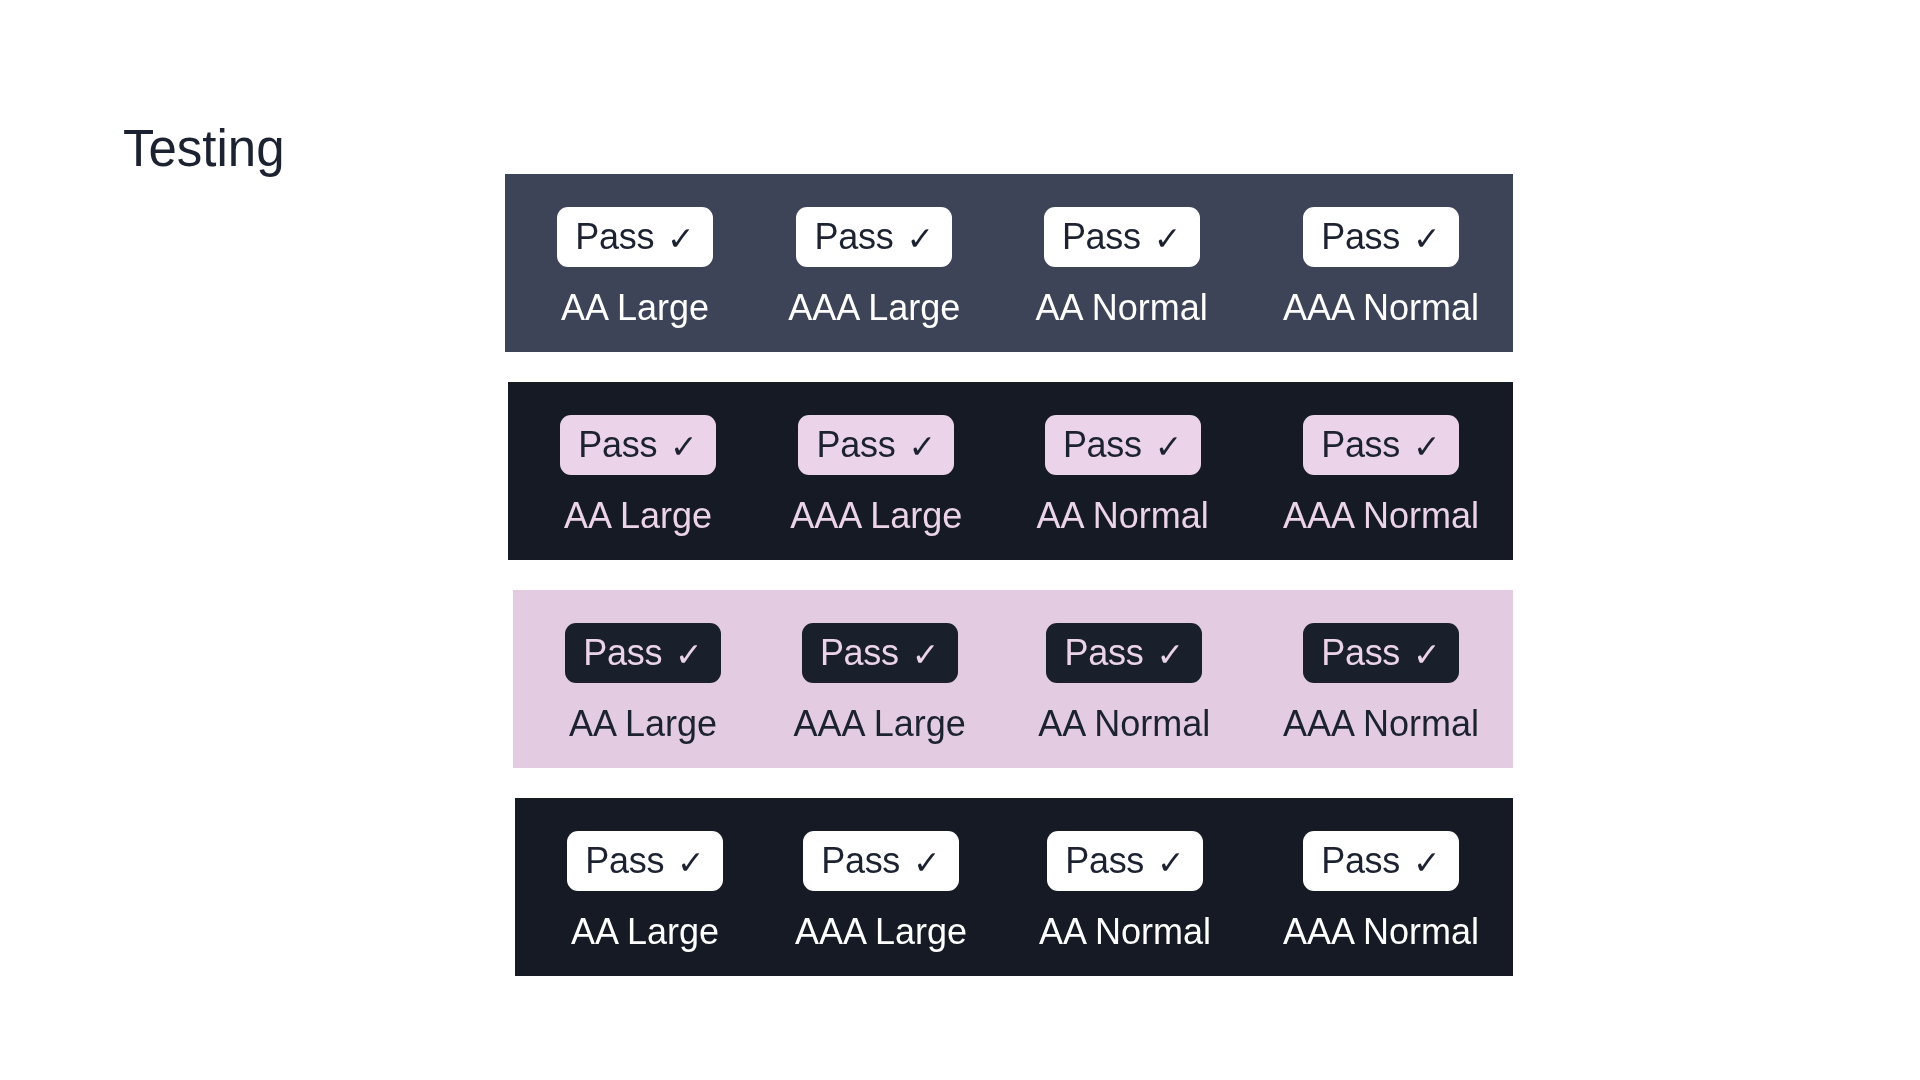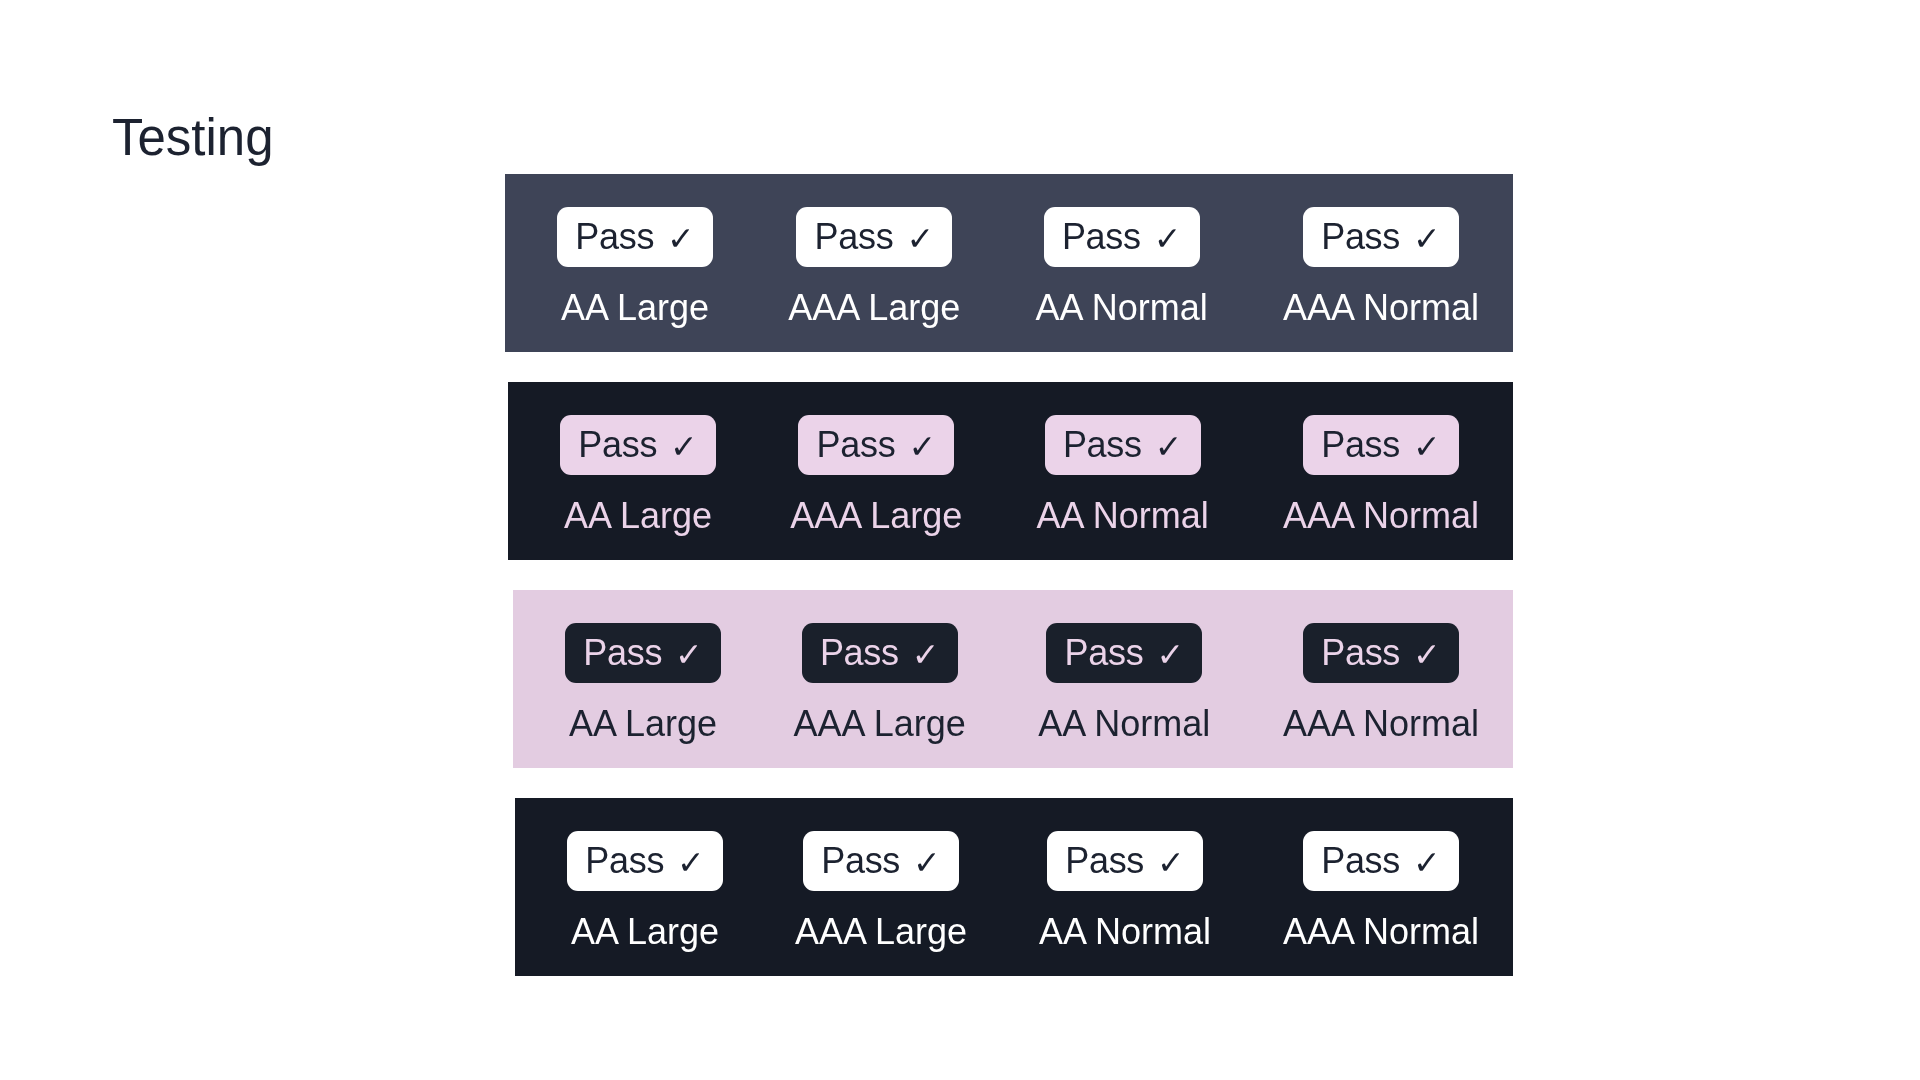--- a/index.html
+++ b/index.html
@@ -21,21 +21,21 @@
     top: 103px;
   }
   .t1 {
     margin: 0;
     font-size: 53px;
     font-weight: 700;
     letter-spacing: -1px;
     line-height: 63px;
   }
   .t2 {
-    margin: 4px;
+    margin: 15px;
     font-size: 51px;
     font-weight: 300;
     letter-spacing: 0;
     line-height: 62px;
   }
   .rows {
     position: absolute;
     left: 505px;
     top: 174px;
     width: 1008px;

